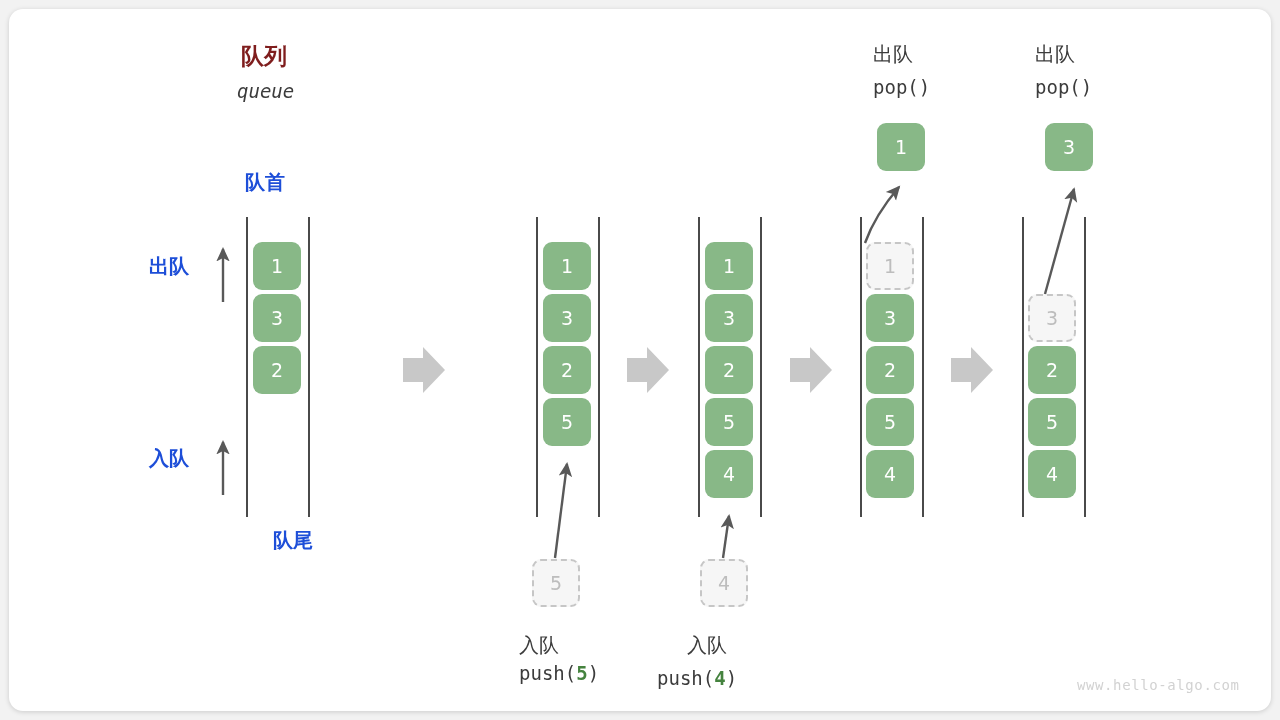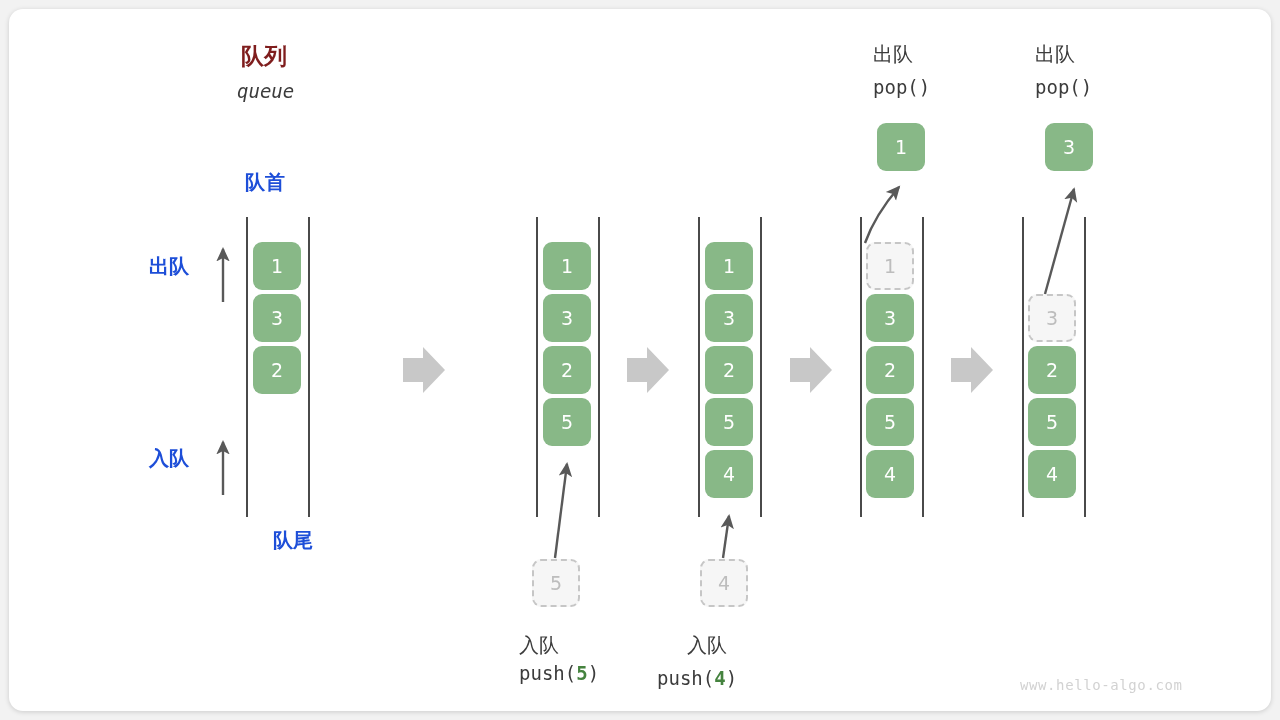--- a/index.html
+++ b/index.html
@@ -186,21 +186,21 @@
     <div class="cell popped abs" style="left:1036px; top:114px;">3</div>
 
     <div class="rail" style="left:1013px; top:208px; height:300px;"></div>
     <div class="rail" style="left:1075px; top:208px; height:300px;"></div>
 
     <div class="cell ghost abs" style="left:1019px; top:285px;">3</div>
     <div class="cell filled abs" style="left:1019px; top:337px;">2</div>
     <div class="cell filled abs" style="left:1019px; top:389px;">5</div>
     <div class="cell filled abs" style="left:1019px; top:441px;">4</div>
 
-    <div class="abs watermark" style="left:1011px; top:668px;">www.hello-algo.com</div>
+    <div class="abs watermark" style="left:1068px; top:668px;">www.hello-algo.com</div>
 
     <svg class="ov" viewBox="0 0 1280 720">
       <defs>
         <marker id="mk-thin" markerWidth="7" markerHeight="7" refX="5.2" refY="3.2" orient="auto">
           <path d="M0,0.4 L6,3.2 L0,6 L1.4,3.2 Z" fill="#595959"></path>
         </marker>
       </defs>
 
       <g>
         <line x1="214" y1="293" x2="214" y2="240" stroke="#595959" stroke-width="2.4" marker-end="url(#mk-thin)"></line>

